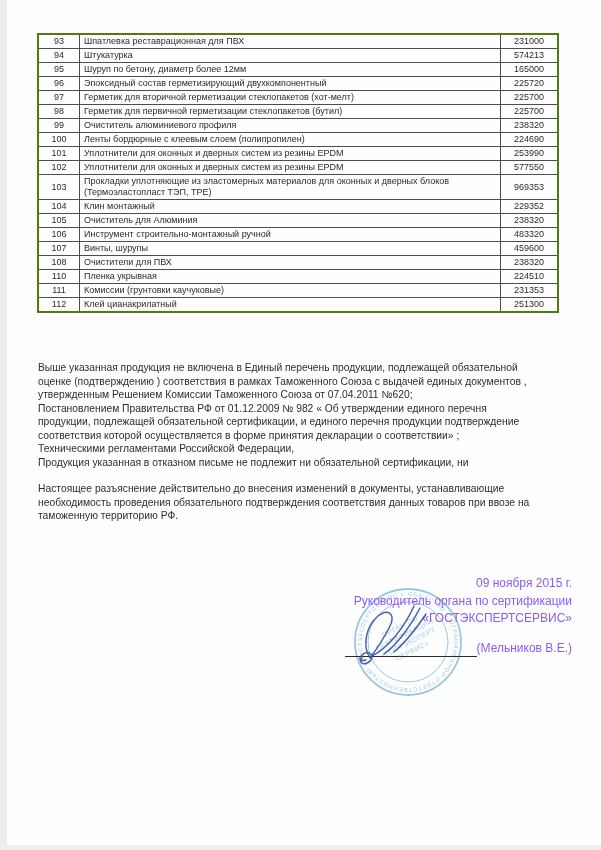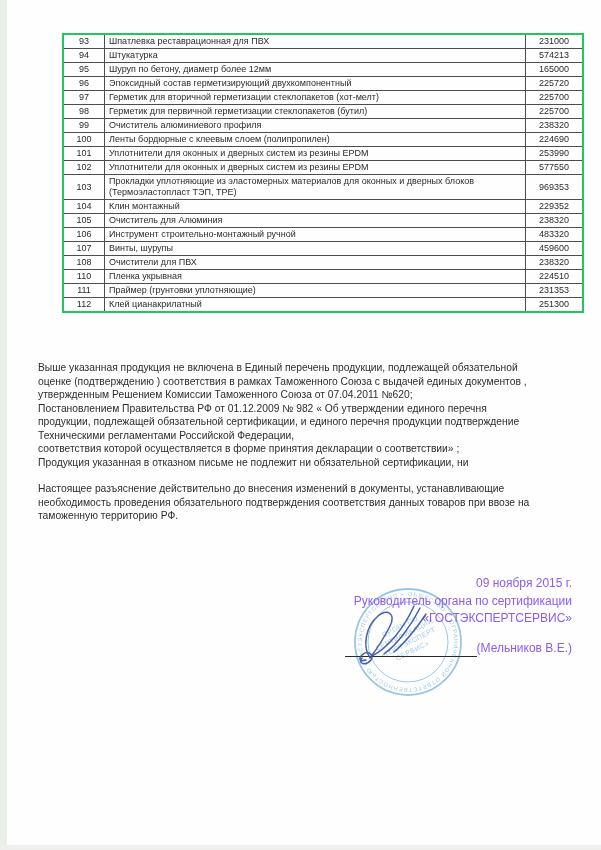--- a/index.html
+++ b/index.html
@@ -17,21 +17,21 @@
   .doc-table{
     position:absolute;left:37px;top:33px;width:500px;
     border-collapse:collapse;table-layout:fixed;
     font-size:9px;color:#2b2b2b;
   }
   .doc-table td{
     border:1px solid #4d4d4d;
     padding:1px 4px;line-height:11px;height:11px;
     overflow:hidden;
   }
-  .doc-table{border:2px solid #22c55e;margin-left:25px;}
+  .doc-table{border:2px solid #4d7c0f;}
   .col-num{width:32px;text-align:center;}
   .col-desc{width:412px;text-align:left;}
   .col-code{width:48px;text-align:center;}
 
   
   .body-text{
     position:absolute;left:38px;top:321px;width:540px;
     font-size:10.3px;line-height:13.5px;color:#2d2d2d;margin-top:40px;
   }
   .body-text .line{white-space:nowrap;}
@@ -170,21 +170,21 @@
 
 
       <tr>
         <td class="col-num">110</td>
         <td class="col-desc">Пленка укрывная</td>
         <td class="col-code">224510</td>
       </tr>
 
       <tr>
         <td class="col-num">111</td>
-        <td class="col-desc">Праймер (грунтовки уплотняющие)</td>
+        <td class="col-desc">Комиссии (грунтовки каучуковые)</td>
         <td class="col-code">231353</td>
       </tr>
 
       <tr>
         <td class="col-num">112</td>
         <td class="col-desc">Клей цианакрилатный</td>
         <td class="col-code">251300</td>
       </tr>
     </tbody>
 </table>
@@ -196,23 +196,23 @@
 
       <div class="line">оценке (подтверждению ) соответствия в рамках Таможенного Союза с выдачей единых документов ,</div>
 
       <div class="line">утвержденным Решением Комиссии Таможенного Союза от 07.04.2011 №620;</div>
 
 
       <div class="line">Постановлением Правительства РФ от 01.12.2009 № 982  « Об утверждении единого  перечня</div>
 
       <div class="line">продукции, подлежащей обязательной сертификации, и единого перечня продукции подтверждение</div>
 
+      <div class="line">соответствия которой осуществляется в форме принятия декларации о соответствии» ;</div>
+
       <div class="line">Техническими регламентами Российской Федерации,</div>
-
-      <div class="line">соответствия которой осуществляется в форме принятия декларации о соответствии» ;</div>
 
       <div class="line">Продукция указанная в отказном письме не подлежит ни обязательной сертификации, ни</div>
 
     </div>
   <div class="para2">
 
       <div class="line">Настоящее разъяснение действительно до внесения изменений в документы, устанавливающие</div>
 
       <div class="line">необходимость проведения обязательного подтверждения соответствия данных товаров при ввозе на</div>
 

